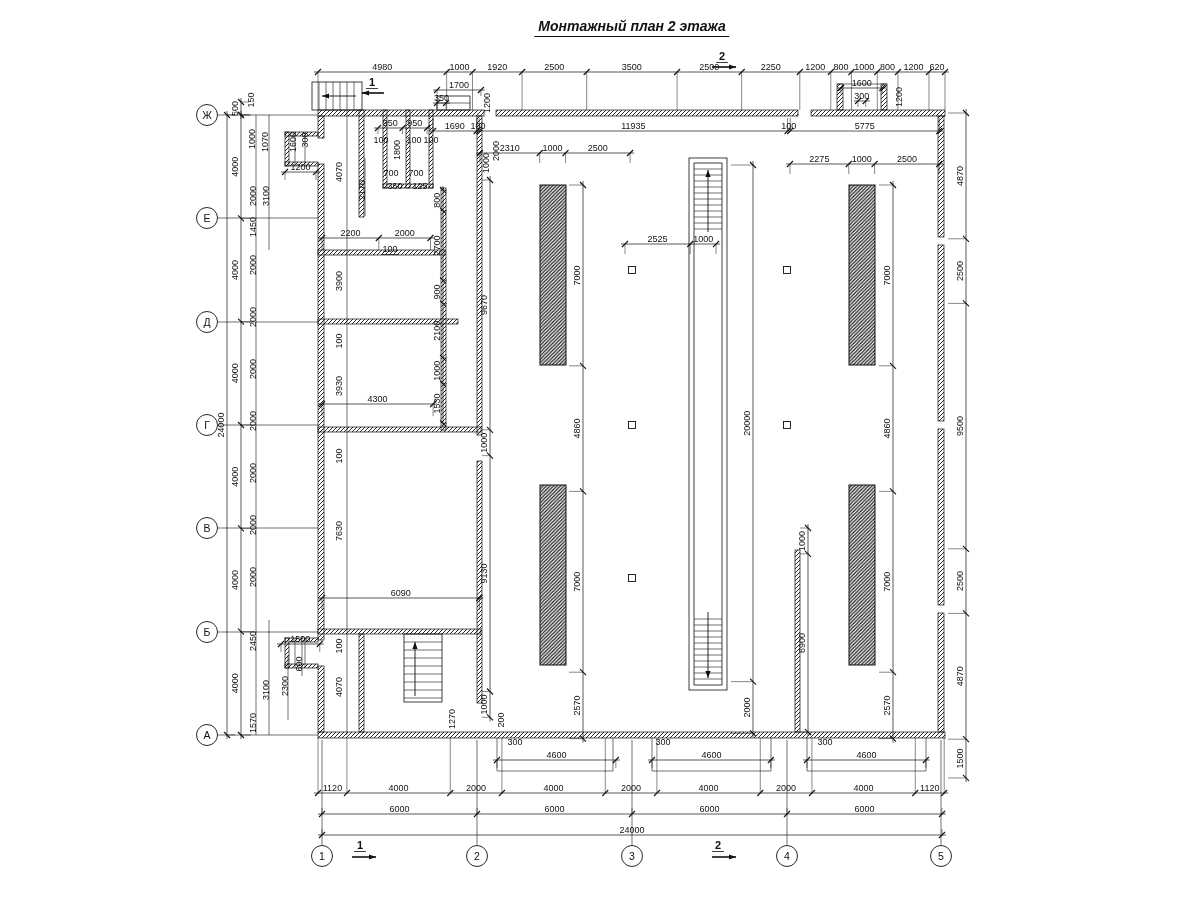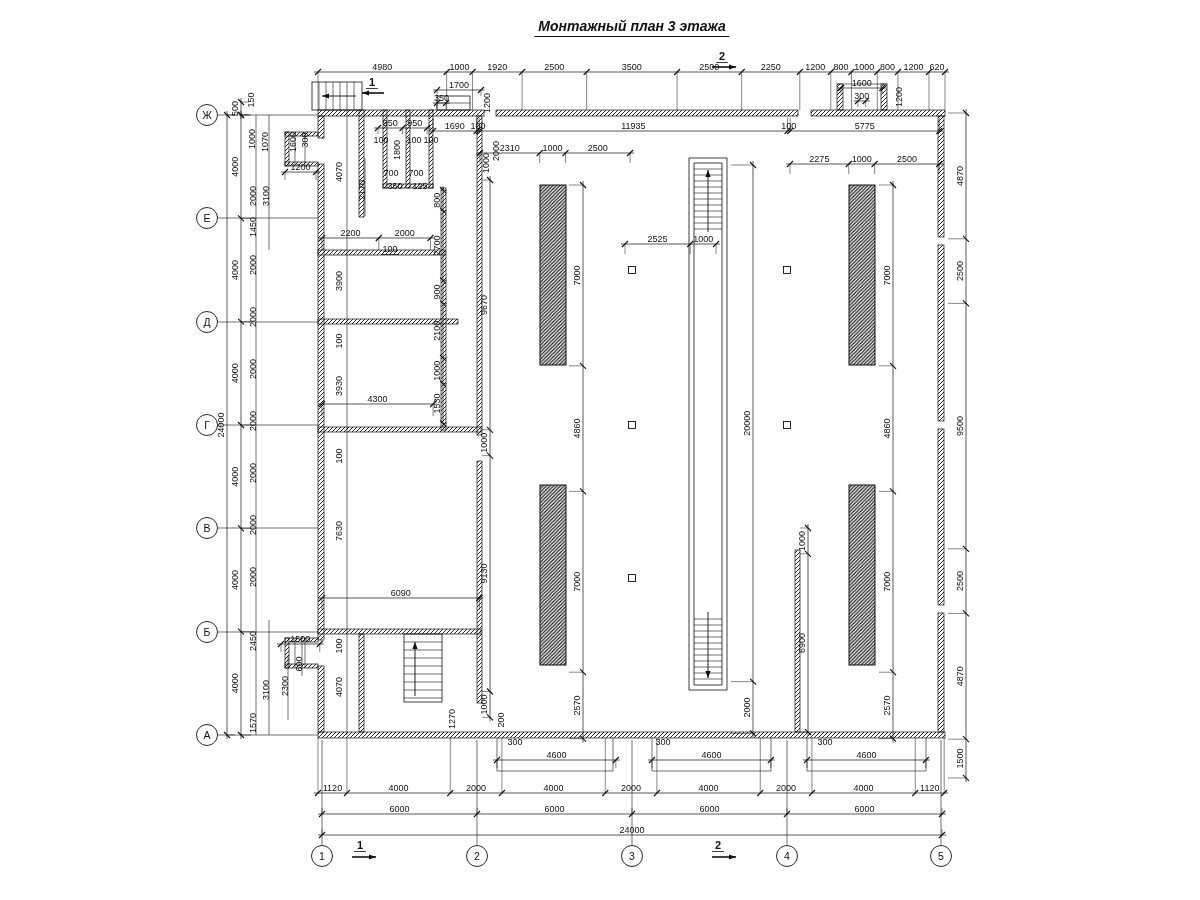--- a/index.html
+++ b/index.html
@@ -683,14 +683,14 @@
         <line x1="352" y1="857" x2="376" y2="857" stroke="#111111" stroke-width="1.6"></line>
         <polygon points="376,857 369,859.6 369,854.4" fill="#111111"></polygon>
         <text x="360" y="849" font-size="11" font-weight="bold" text-anchor="middle">1</text>
         <line x1="354" y1="851.5" x2="366" y2="851.5" stroke="#111111" stroke-width="0.8"></line>
         <line x1="712" y1="857" x2="736" y2="857" stroke="#111111" stroke-width="1.6"></line>
         <polygon points="736,857 729,859.6 729,854.4" fill="#111111"></polygon>
         <text x="718" y="849" font-size="11" font-weight="bold" text-anchor="middle">2</text>
         <line x1="712" y1="851.5" x2="724" y2="851.5" stroke="#111111" stroke-width="0.8"></line>
       </g>
     </svg>
-  <div class="title">Монтажный план 3 этажа</div>
+  <div class="title">Монтажный план 2 этажа</div>
 </div>
 
 </body></html>

